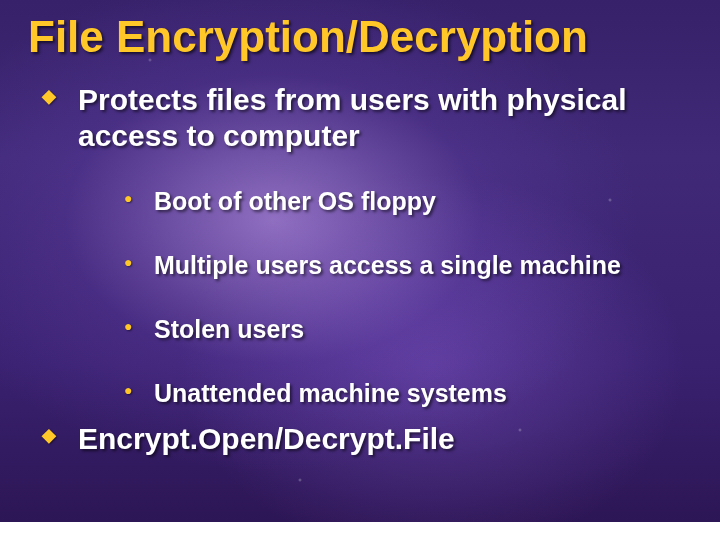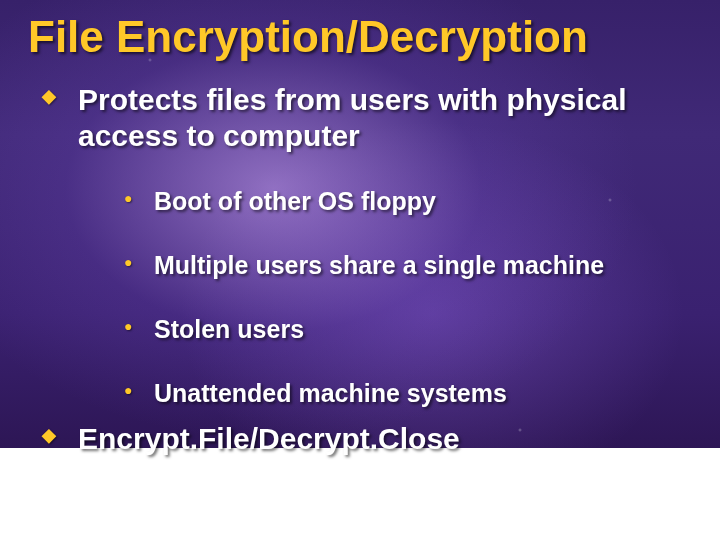--- a/index.html
+++ b/index.html
@@ -5,21 +5,21 @@
   html, body {
     margin: 0;
     padding: 0;
     width: 720px;
     height: 540px;
     overflow: hidden;
     font-family: Arial, "Helvetica Neue", Helvetica, sans-serif;
   }
   .slide {
     width: 720px;
-    height: 448px;
+    height: 522px;
     box-sizing: border-box;
     padding: 14px 28px 20px 28px;
     background:
       radial-gradient(ellipse 520px 360px at 38% 42%, rgba(210,170,255,0.55) 0%, rgba(120,80,200,0.2) 40%, rgba(40,20,90,0) 70%),
       radial-gradient(ellipse 420px 320px at 60% 70%, rgba(170,120,255,0.3) 0%, rgba(40,20,90,0) 60%),
       linear-gradient(180deg, #37216a 0%, #402977 30%, #3a2170 70%, #2d1655 100%);
     color: #fff;
     position: relative;
   }
   .stars {
@@ -96,22 +96,22 @@
 <div class="slide">
   <div class="stars"></div>
 
   <h1 class="title">File Encryption/Decryption</h1>
 
   <ul class="level1">
     <li>
       <span>Protects files from users with physical access to computer</span>
       <ul class="level2">
         <li><span>Boot of other OS floppy</span></li>
-        <li><span>Multiple users share a single machine</span></li>
+        <li><span>Multiple users access a single machine</span></li>
         <li><span>Stolen users</span></li>
         <li><span>Unattended machine systems</span></li>
       </ul>
     </li>
     <li>
-      <span>Encrypt.File/Decrypt.Close</span>
+      <span>Encrypt.Open/Decrypt.File</span>
     </li>
   </ul>
 </div>
 
 </body></html>

